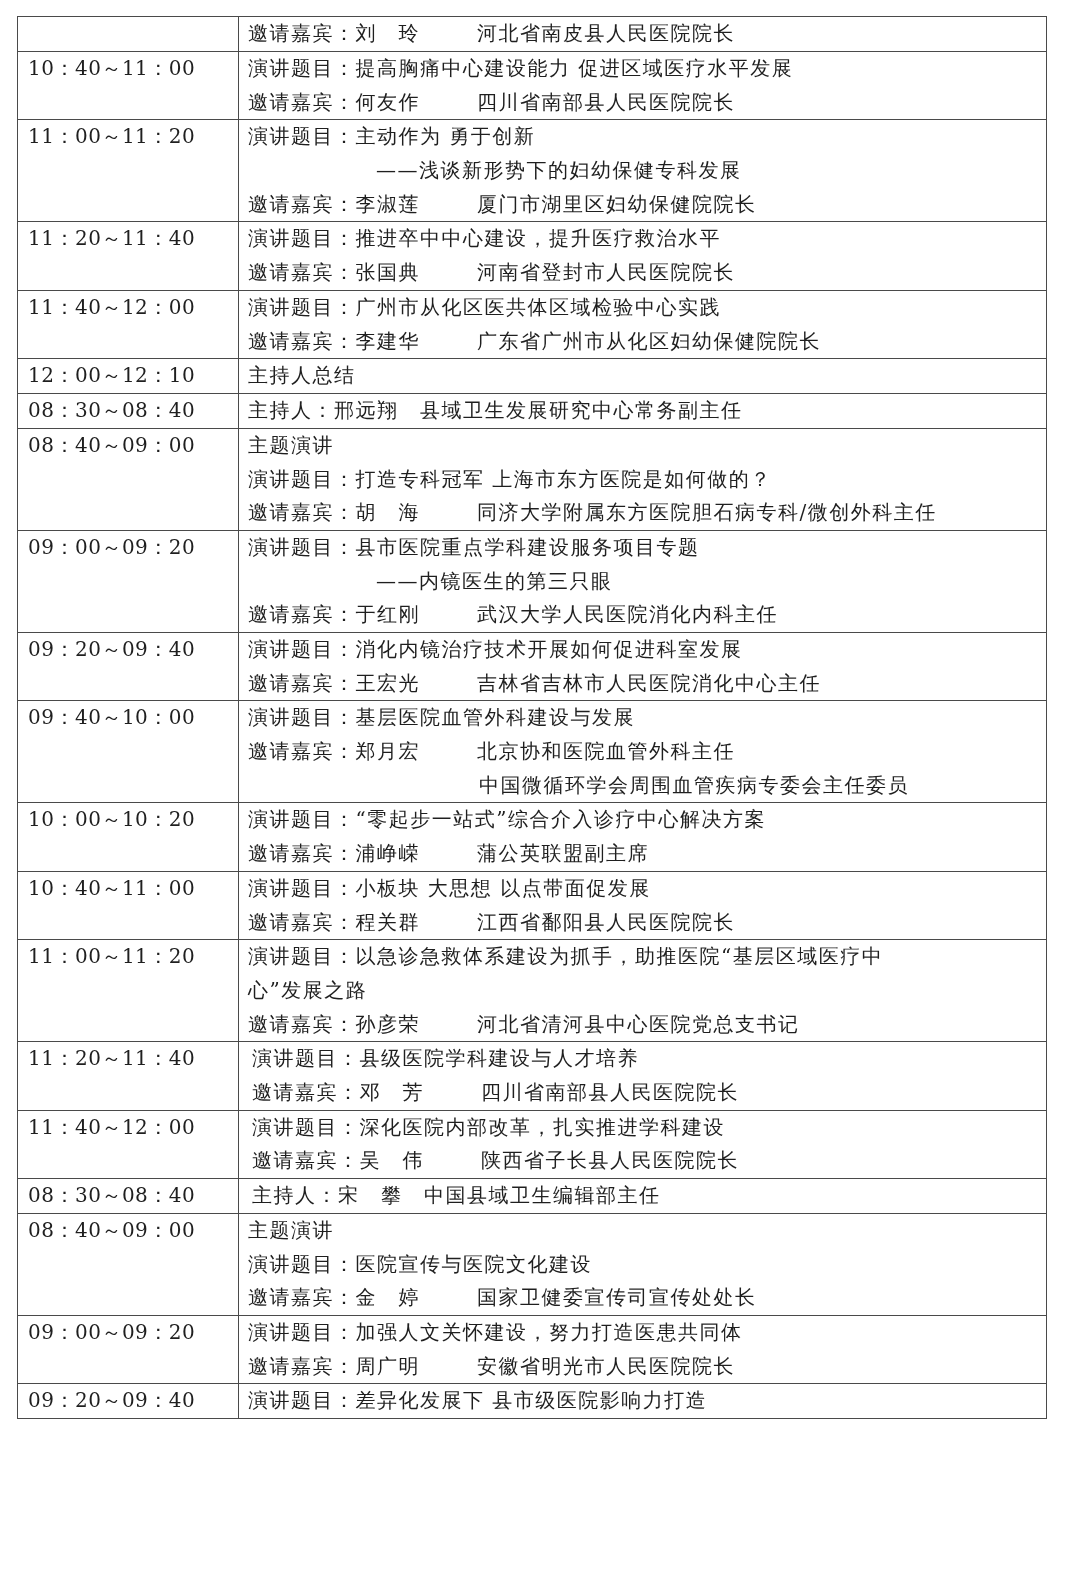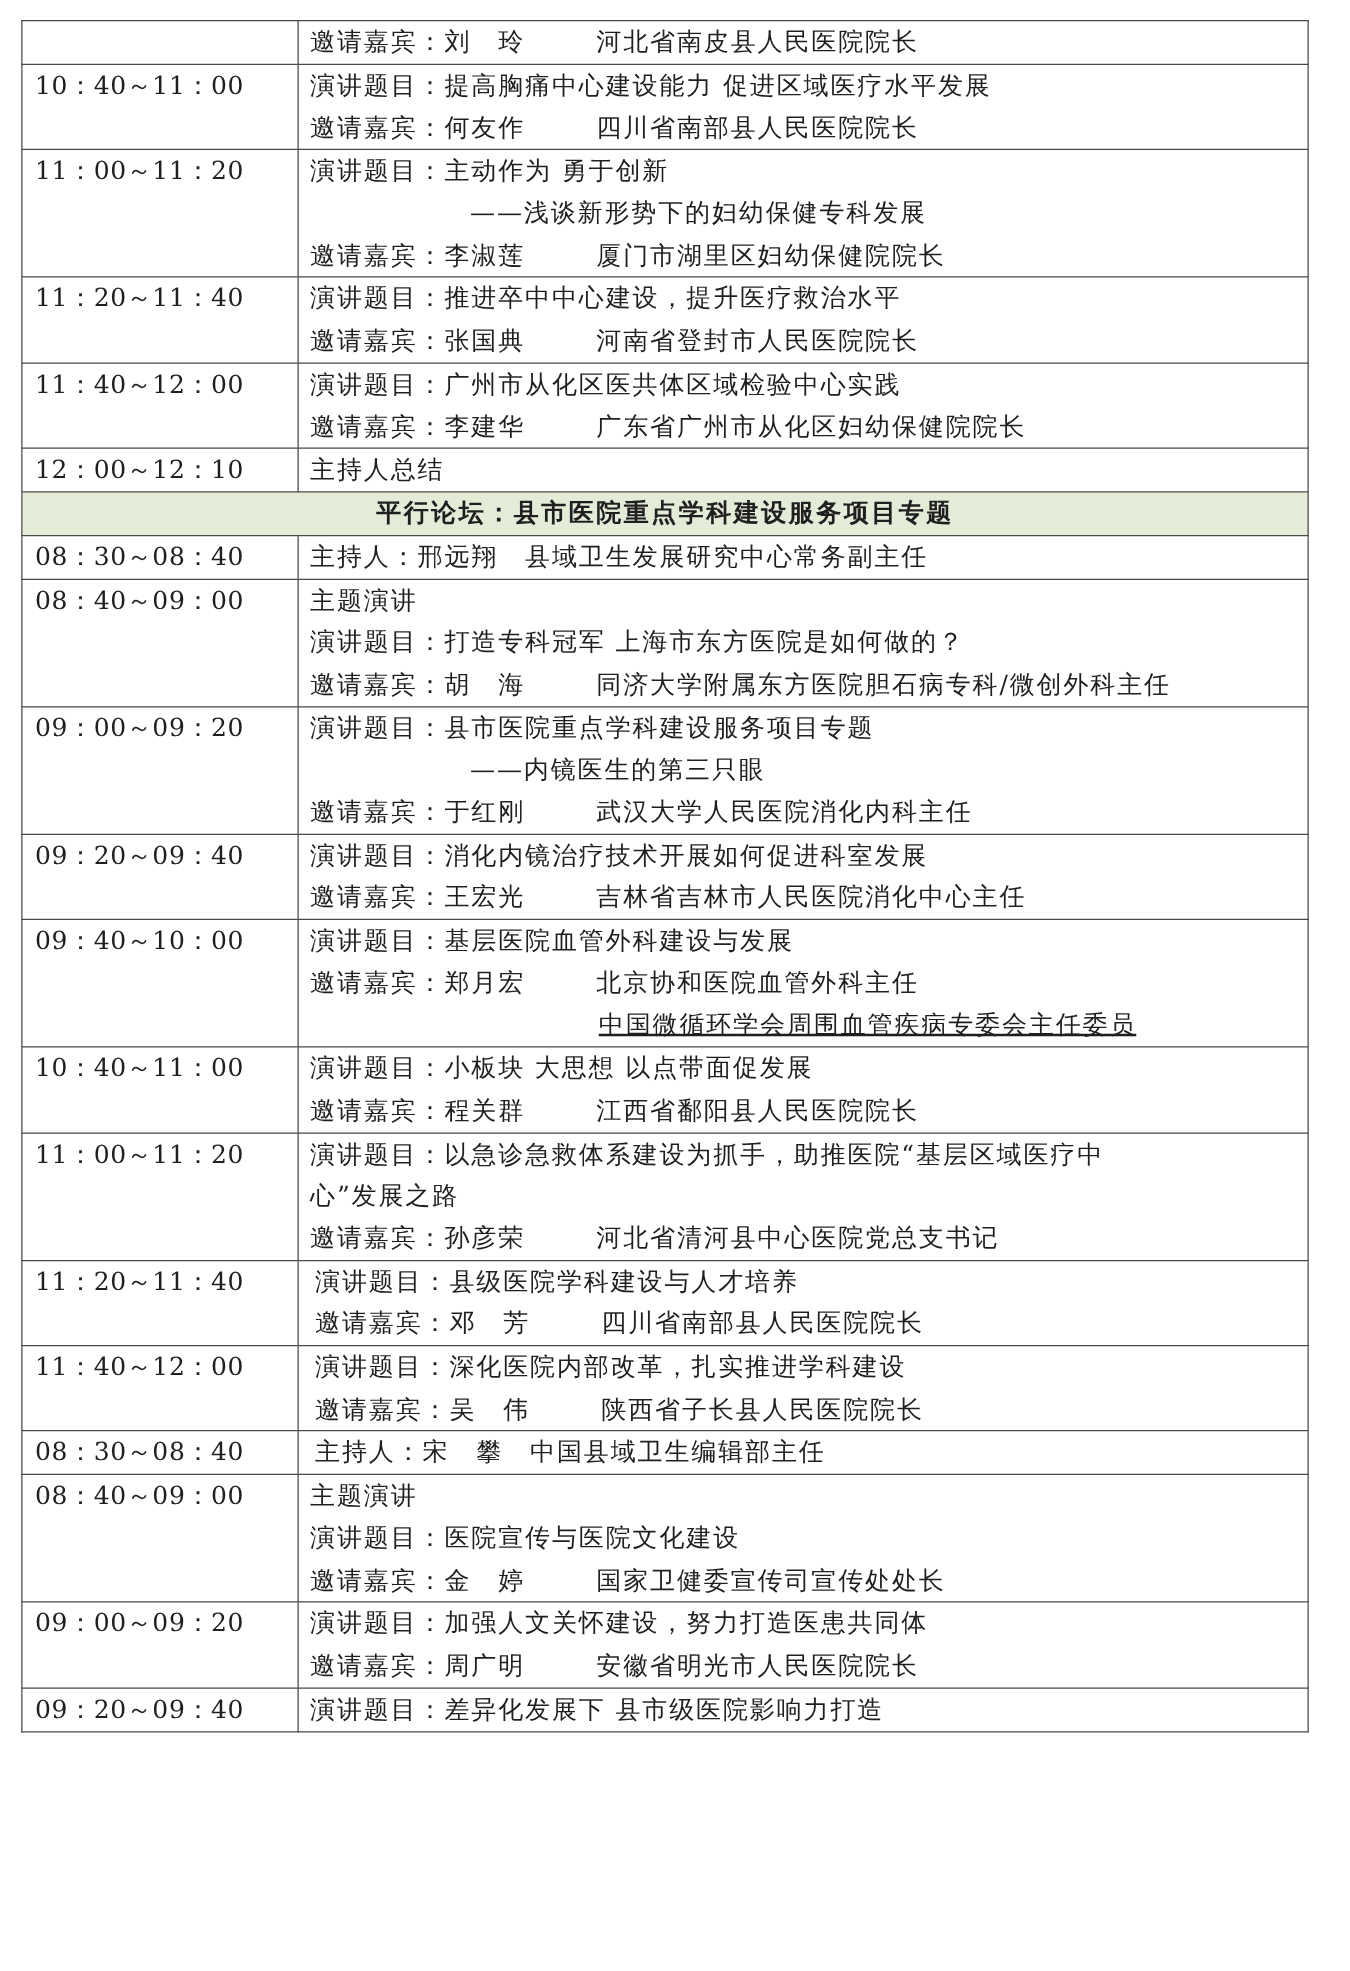--- a/index.html
+++ b/index.html
@@ -57,21 +57,20 @@
     }
     .indent {
       display: block;
       white-space: nowrap;
       padding-left: 128px;
     }
     .aff-indent {
       display: block;
       white-space: nowrap;
       padding-left: 231px;
-      text-decoration: underline;
     }
     .bold {
       font-weight: normal;
     }
     tr.section td {
       background: #e4ecd8;
       text-align: center;
       font-weight: bold;
       letter-spacing: 2px;
     }
@@ -117,23 +116,20 @@
         <span class="line"><span class="label">邀请嘉宾：</span><span class="name">李建华</span>　<span>广东省广州市从化区妇幼保健院院长</span></span>
       </td>
     </tr>
     <tr style="height:35px">
       <td class="time">12：00～12：10</td>
       <td class="content">
         <span class="line">主持人总结</span>
       </td>
     </tr>
 
-    <tr class="section" style="height:34px">
-      <td colspan="2">平行论坛：县市医院重点学科建设服务项目专题</td>
-    </tr>
     <tr style="height:34px">
       <td class="time">08：30～08：40</td>
       <td class="content">
         <span class="line"><span class="label">主持人：</span><span>邢远翔</span>　<span>县域卫生发展研究中心常务副主任</span></span>
       </td>
     </tr>
     <tr style="height:101px">
       <td class="time">08：40～09：00</td>
       <td class="content">
         <span class="line bold">主题演讲</span>
@@ -155,20 +151,27 @@
         <span class="line"><span class="label">演讲题目：</span><span>消化内镜治疗技术开展如何促进科室发展</span></span>
         <span class="line"><span class="label">邀请嘉宾：</span><span class="name">王宏光</span>　<span>吉林省吉林市人民医院消化中心主任</span></span>
       </td>
     </tr>
     <tr style="height:101px">
       <td class="time">09：40～10：00</td>
       <td class="content">
         <span class="line"><span class="label">演讲题目：</span><span>基层医院血管外科建设与发展</span></span>
         <span class="line"><span class="label">邀请嘉宾：</span><span class="name">郑月宏</span>　<span>北京协和医院血管外科主任</span></span>
         <span class="aff-indent line">中国微循环学会周围血管疾病专委会主任委员</span>
+      </td>
+    </tr>
+    <tr style="height:68px">
+      <td class="time">10：00～10：20</td>
+      <td class="content">
+        <span class="line"><span class="label">演讲题目：</span><span>“零起步一站式”综合介入诊疗中心解决方案</span></span>
+        <span class="line"><span class="label">邀请嘉宾：</span><span class="name">浦峥嵘</span>　<span>蒲公英联盟副主席</span></span>
       </td>
     </tr>
     <tr style="height:68px">
       <td class="time">10：40～11：00</td>
       <td class="content">
         <span class="line"><span class="label">演讲题目：</span><span>小板块 大思想 以点带面促发展</span></span>
         <span class="line"><span class="label">邀请嘉宾：</span><span class="name">程关群</span>　<span>江西省鄱阳县人民医院院长</span></span>
       </td>
     </tr>
     <tr style="height:101px">

